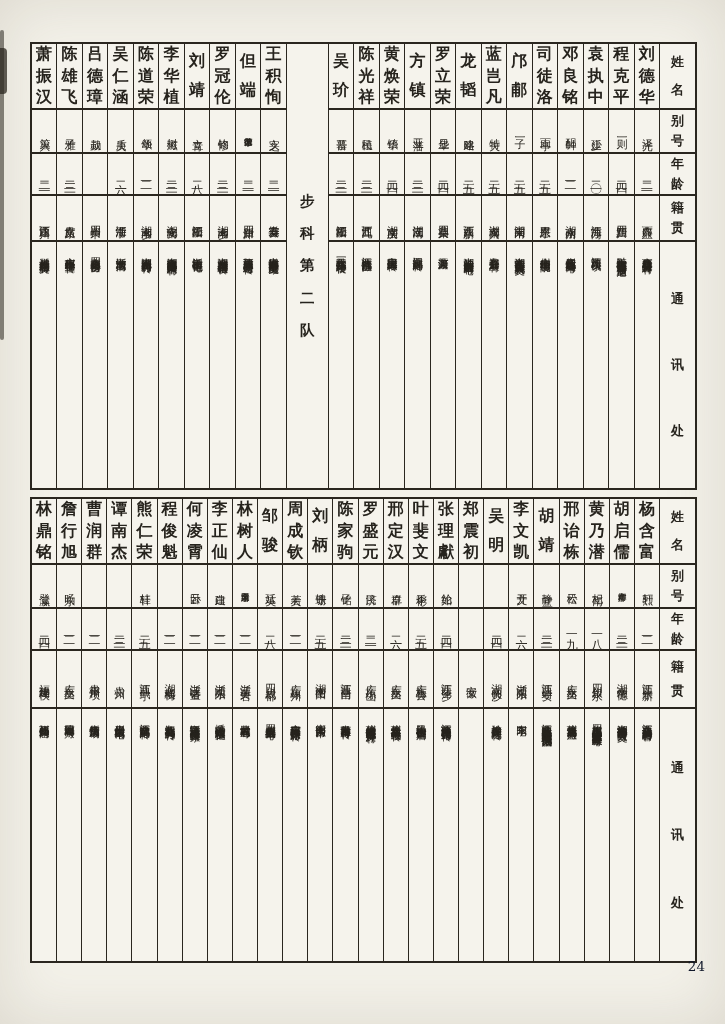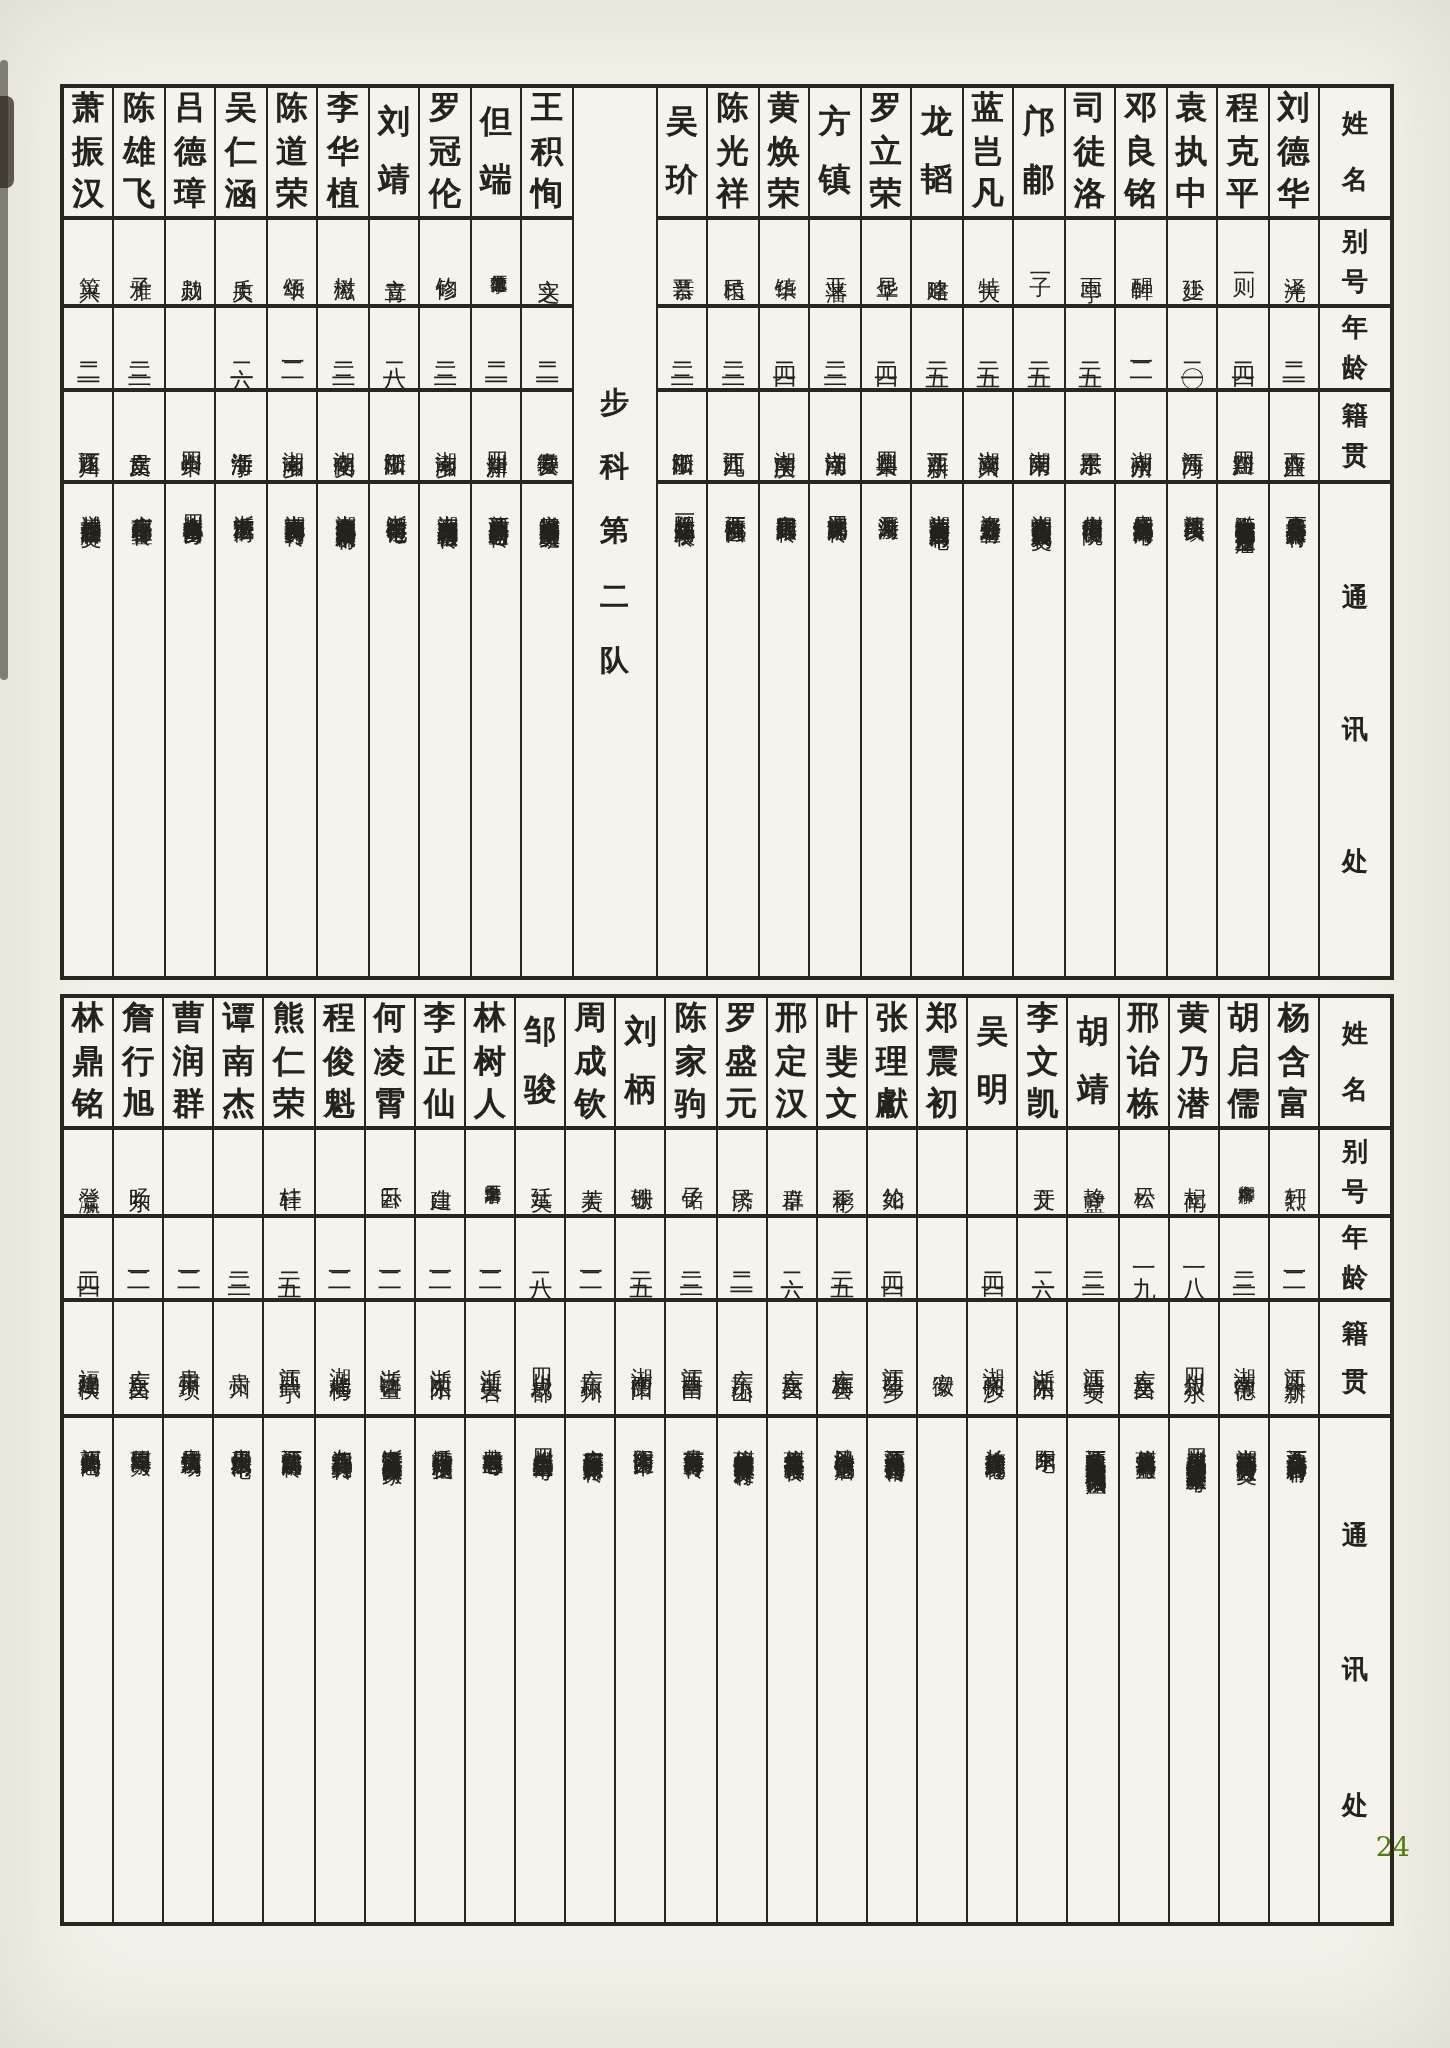--- a/index.html
+++ b/index.html
@@ -59,22 +59,22 @@
   
   .artifact-left{
     position:absolute;left:0;top:30px;width:4px;height:310px;
     background:#3b372f;opacity:.6;border-radius:2px;
   }
   .artifact-corner{
     position:absolute;left:0;top:48px;width:7px;height:46px;
     background:#2c2820;opacity:.75;border-radius:0 4px 4px 0;
   }
   .page-number{
-    position:absolute;right:20px;top:916px;
-    font-family:"DejaVu Serif",serif;font-size:13.5px;color:#4d7c0f;
+    position:absolute;right:20px;top:958px;
+    font-family:"DejaVu Serif",serif;font-size:13.5px;color:#0f172a;
   }
 </style>
 </head>
 <body>
 
 <div class="page">
   <div class="artifact-left"></div>
   <div class="artifact-corner"></div>
 
   <div id="table-top" class="roster roster-top">

